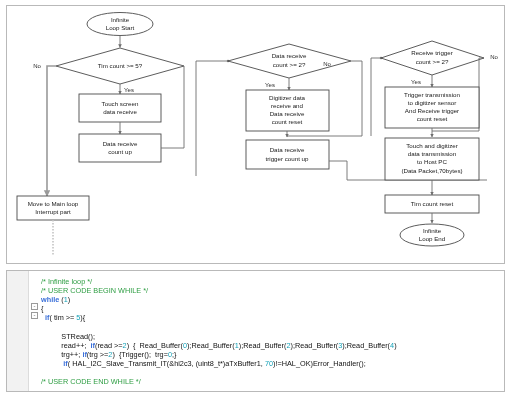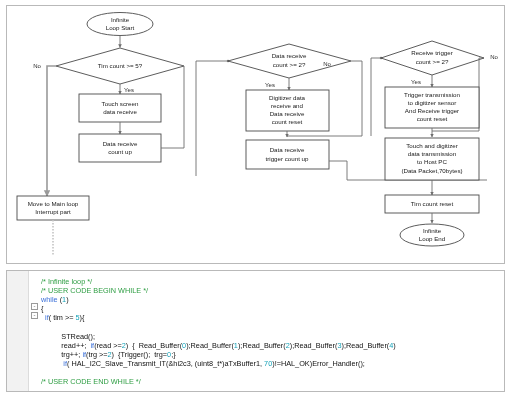--- a/index.html
+++ b/index.html
@@ -110,21 +110,21 @@
     right: 2px;
     bottom: 0;
     font-family: "Liberation Sans", sans-serif;
     font-size: 7.3px;
     line-height: 9.1px;
     color: #111111;
     white-space: pre;
   }
   .cline { white-space: pre; height: 9.1px; }
   .cm { color: #2f9e44; }          
-  .kw { color: #3a6fd8; }          
+  .kw { color: #3a6fd8; font-weight: bold; }          
   .num { color: #17a2b8; }         
   .pl  { color: #111111; }         
   .fold {
     position: absolute;
     left: 24px;
     width: 7px;
     height: 7px;
     border: 1px solid #9b9b9b;
     background: #ffffff;
     box-sizing: border-box;

